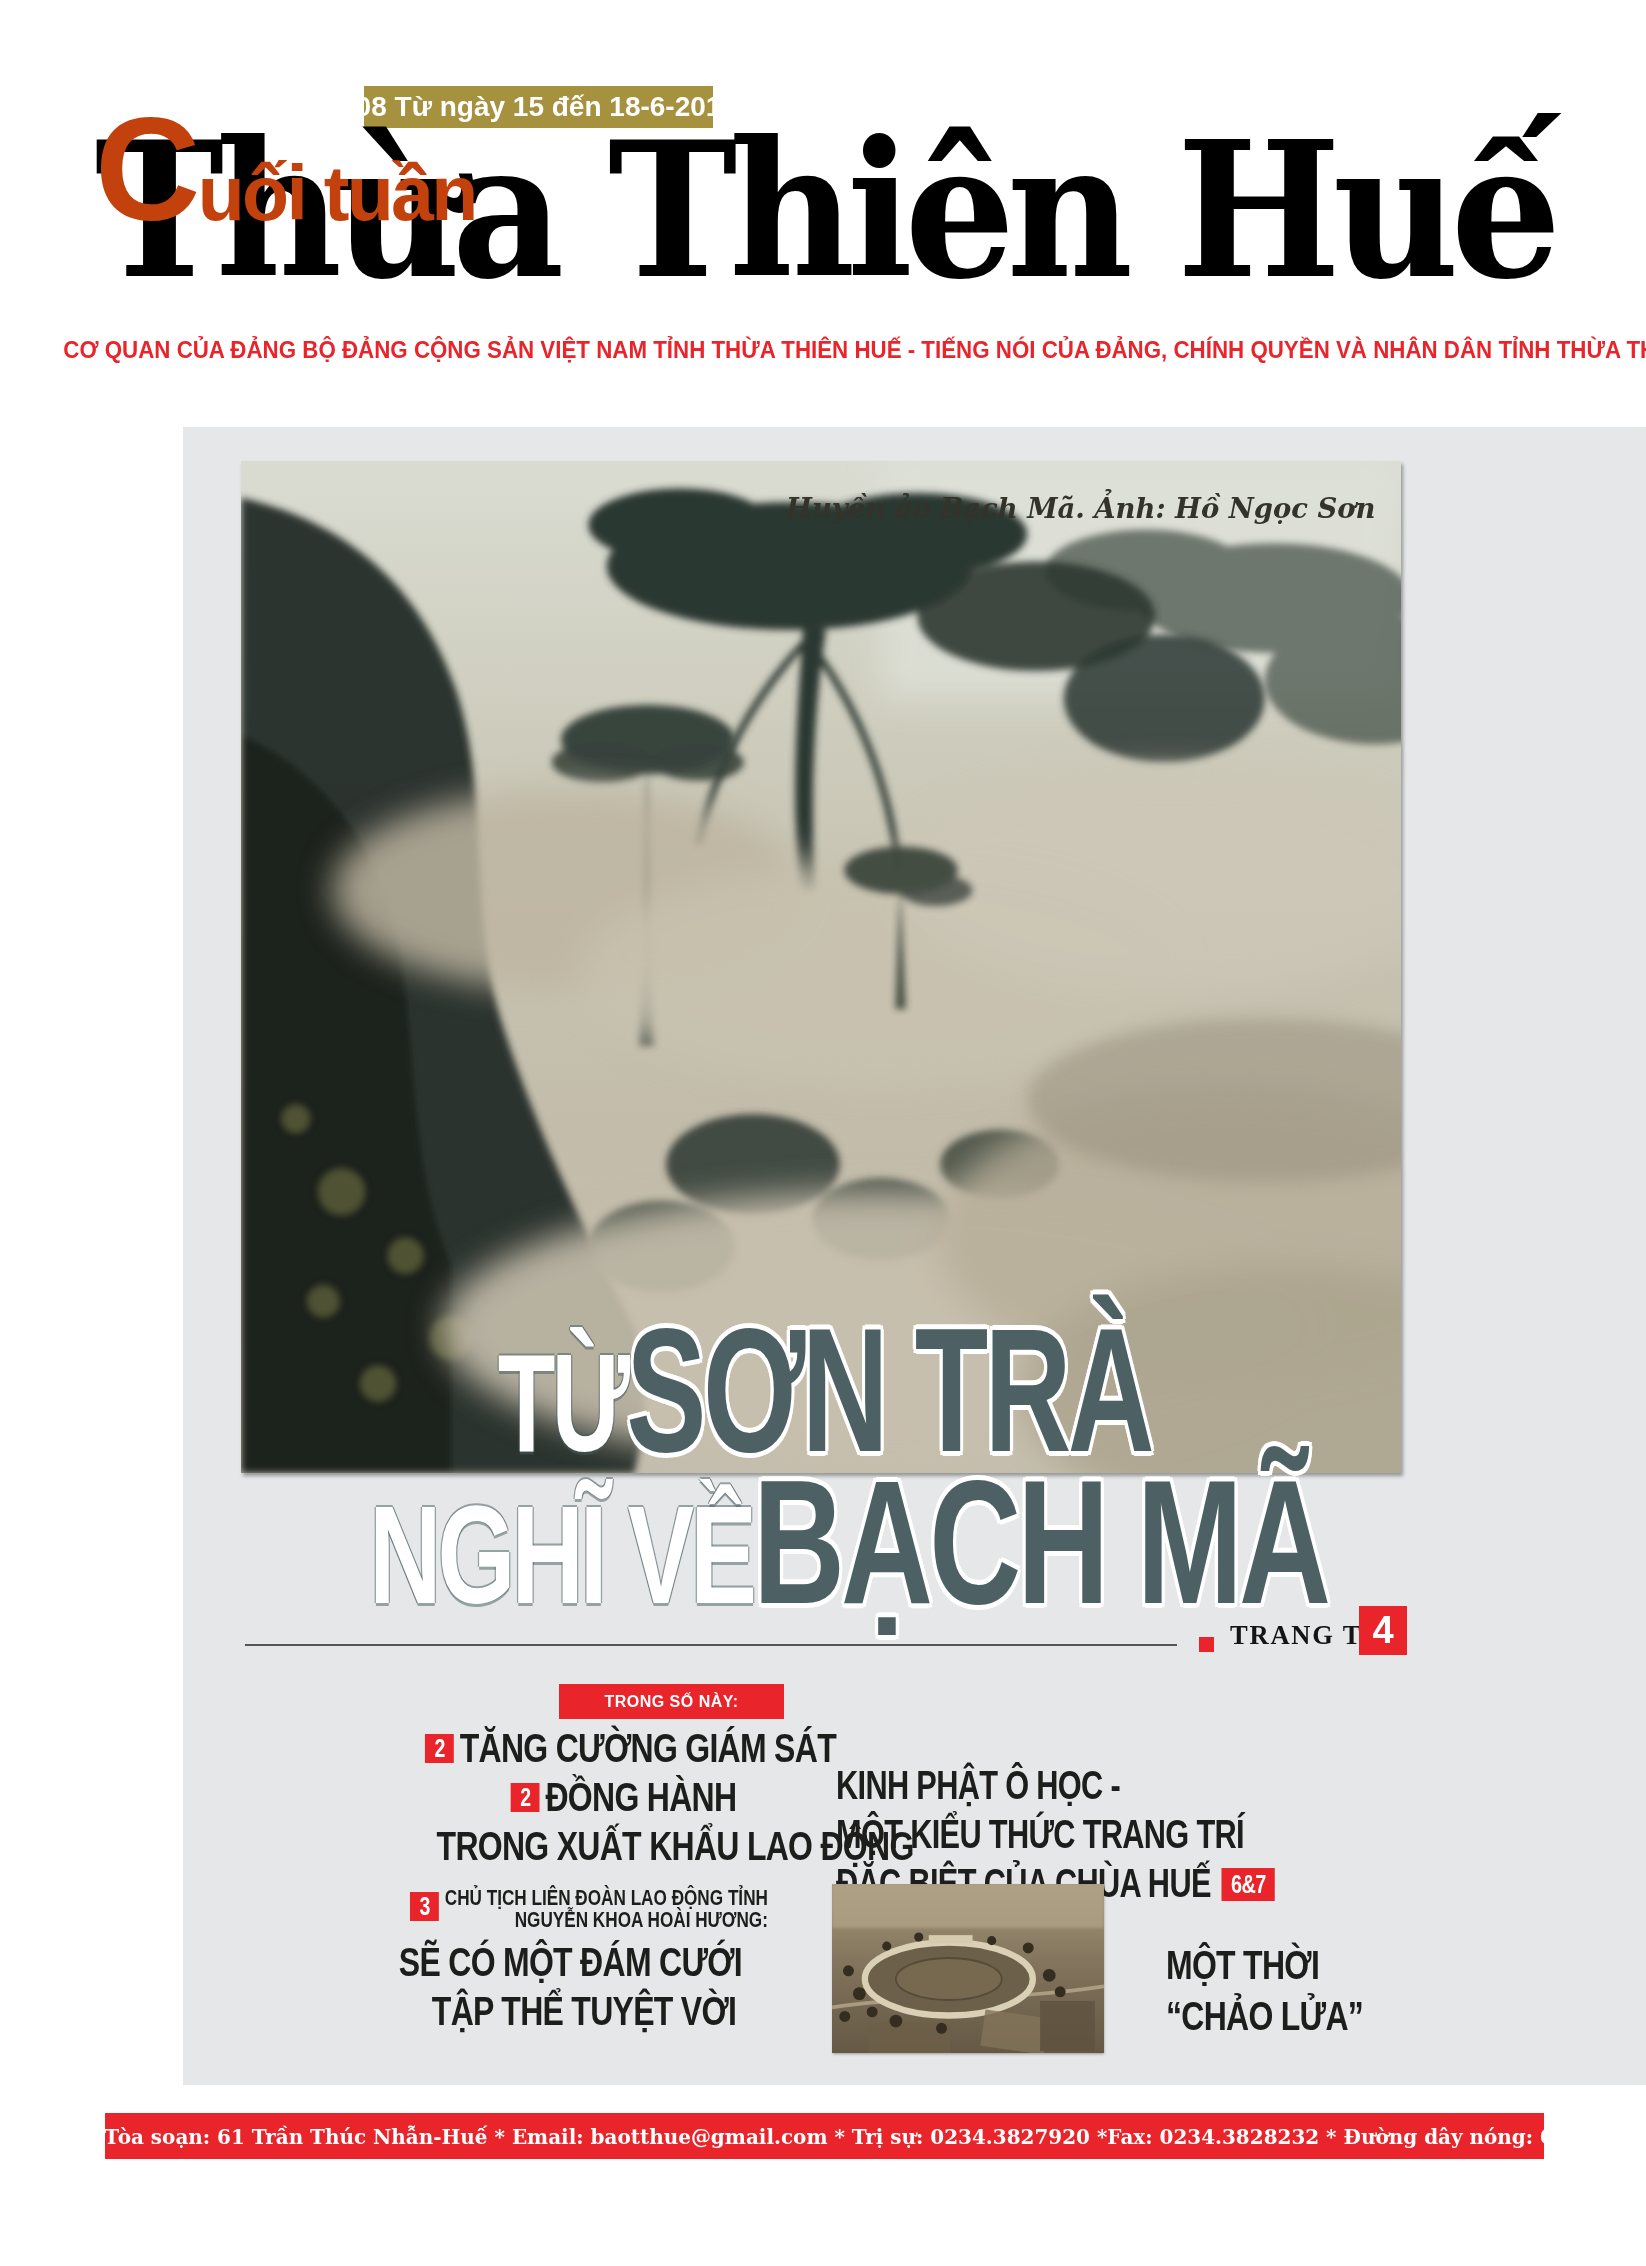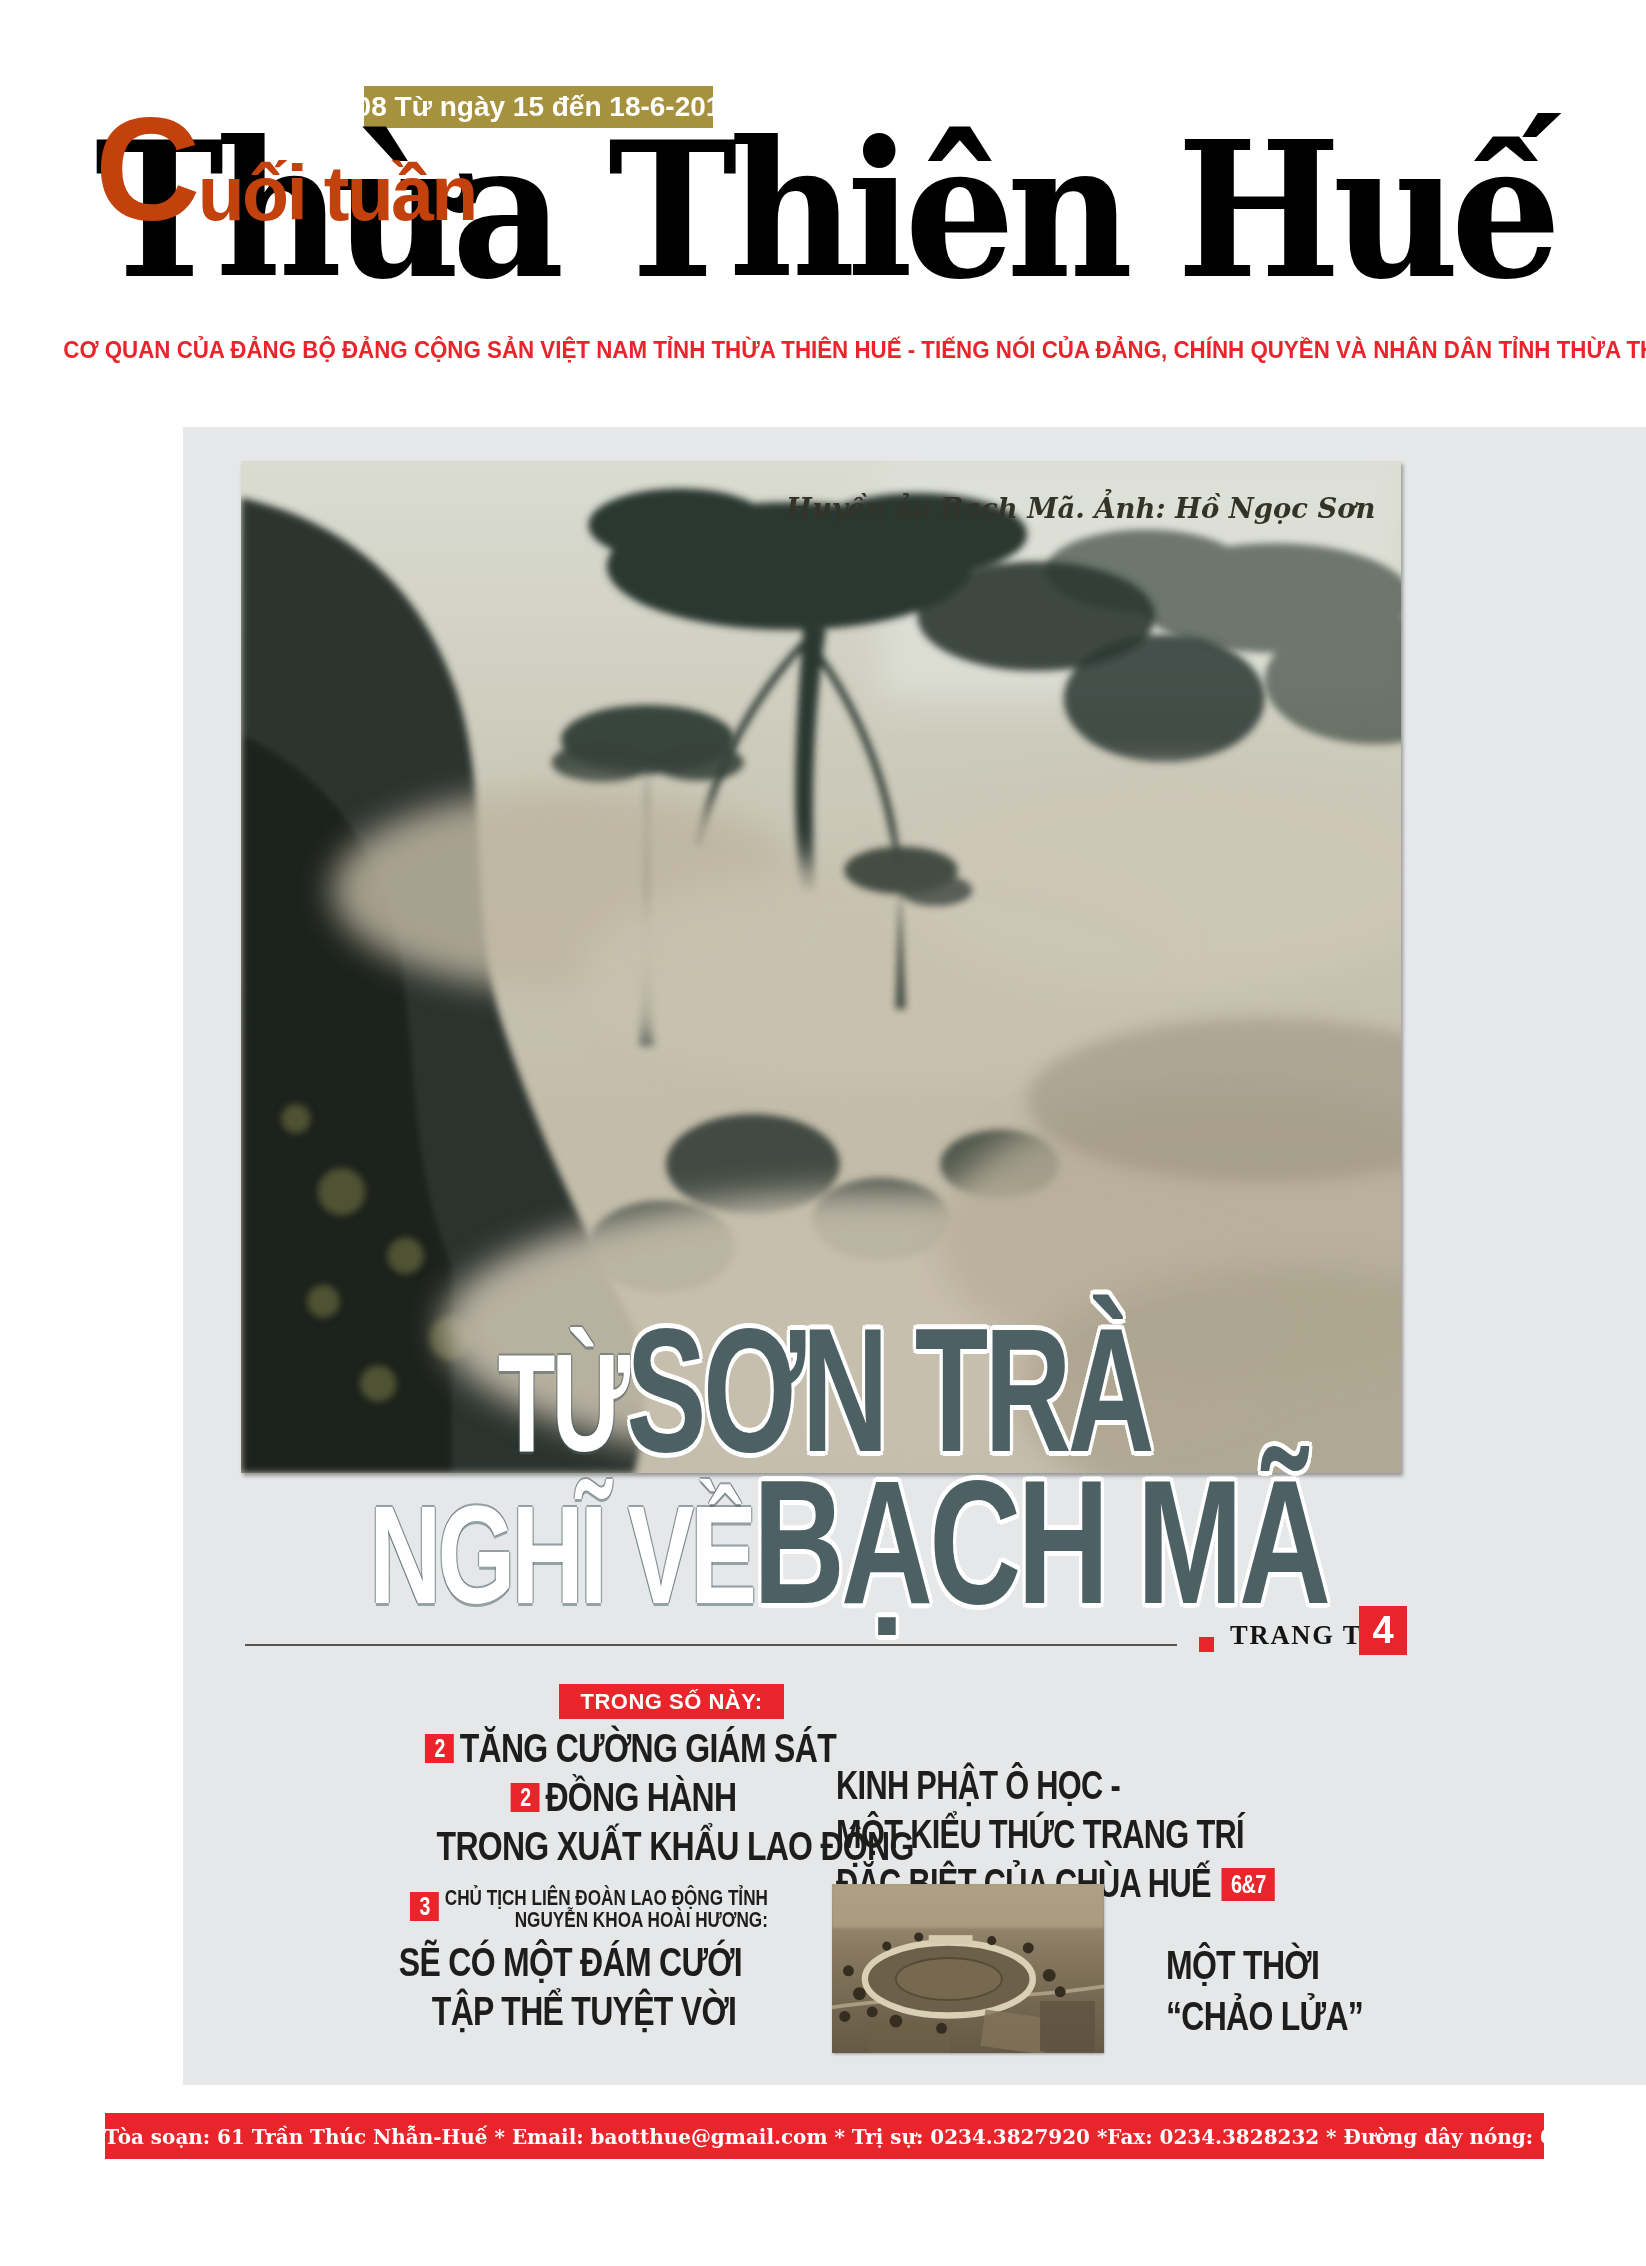--- a/index.html
+++ b/index.html
@@ -47,21 +47,21 @@
   .rule{position:absolute;left:62px;top:1217px;width:932px;height:1.8px;background:#555;}
   .byline-bullet{position:absolute;left:1016px;top:1210px;width:14.6px;height:14.6px;background:#e9242b;}
   .byline-author{position:absolute;left:1047px;top:1193px;font-family:"Liberation Serif",serif;
         font-weight:bold;font-size:26.5px;letter-spacing:1.8px;color:#141414;}
   .chip{background:#e9242b;color:#fff;font-weight:bold;display:inline-flex;
         align-items:center;justify-content:center;}
   .chip4{position:absolute;left:1176px;top:1179px;width:48px;height:49px;font-size:38px;}
 
   
   .tocbar{position:absolute;left:376px;top:1257px;width:225px;height:35px;background:#e9242b;
-        color:#fff;font-weight:bold;font-size:22px;display:flex;align-items:center;
+        color:#fff;font-weight:bold;font-size:16px;display:flex;align-items:center;
         justify-content:center;letter-spacing:0.5px;}
   .toc-left{position:absolute;left:119px;top:1301px;width:434px;text-align:right;color:#1d1d1b;}
   .toc-right{position:absolute;left:653px;top:1338px;width:475px;text-align:left;color:#1d1d1b;}
   .row{line-height:40px;white-space:nowrap;}
   .rline{display:inline-block;white-space:nowrap;font-weight:bold;font-size:41px;
         letter-spacing:-0.9px;}
   .toc-left .rline{transform:scaleX(0.78);transform-origin:100% 50%;}
   .toc-right .rline{transform:scaleX(0.75);transform-origin:0 50%;}
   .chip-sq{width:37px;height:29px;font-size:25px;vertical-align:4.6px;margin:0 7.3px;}
   .kicker{display:inline-block;vertical-align:middle;line-height:22px;font-size:22px;

